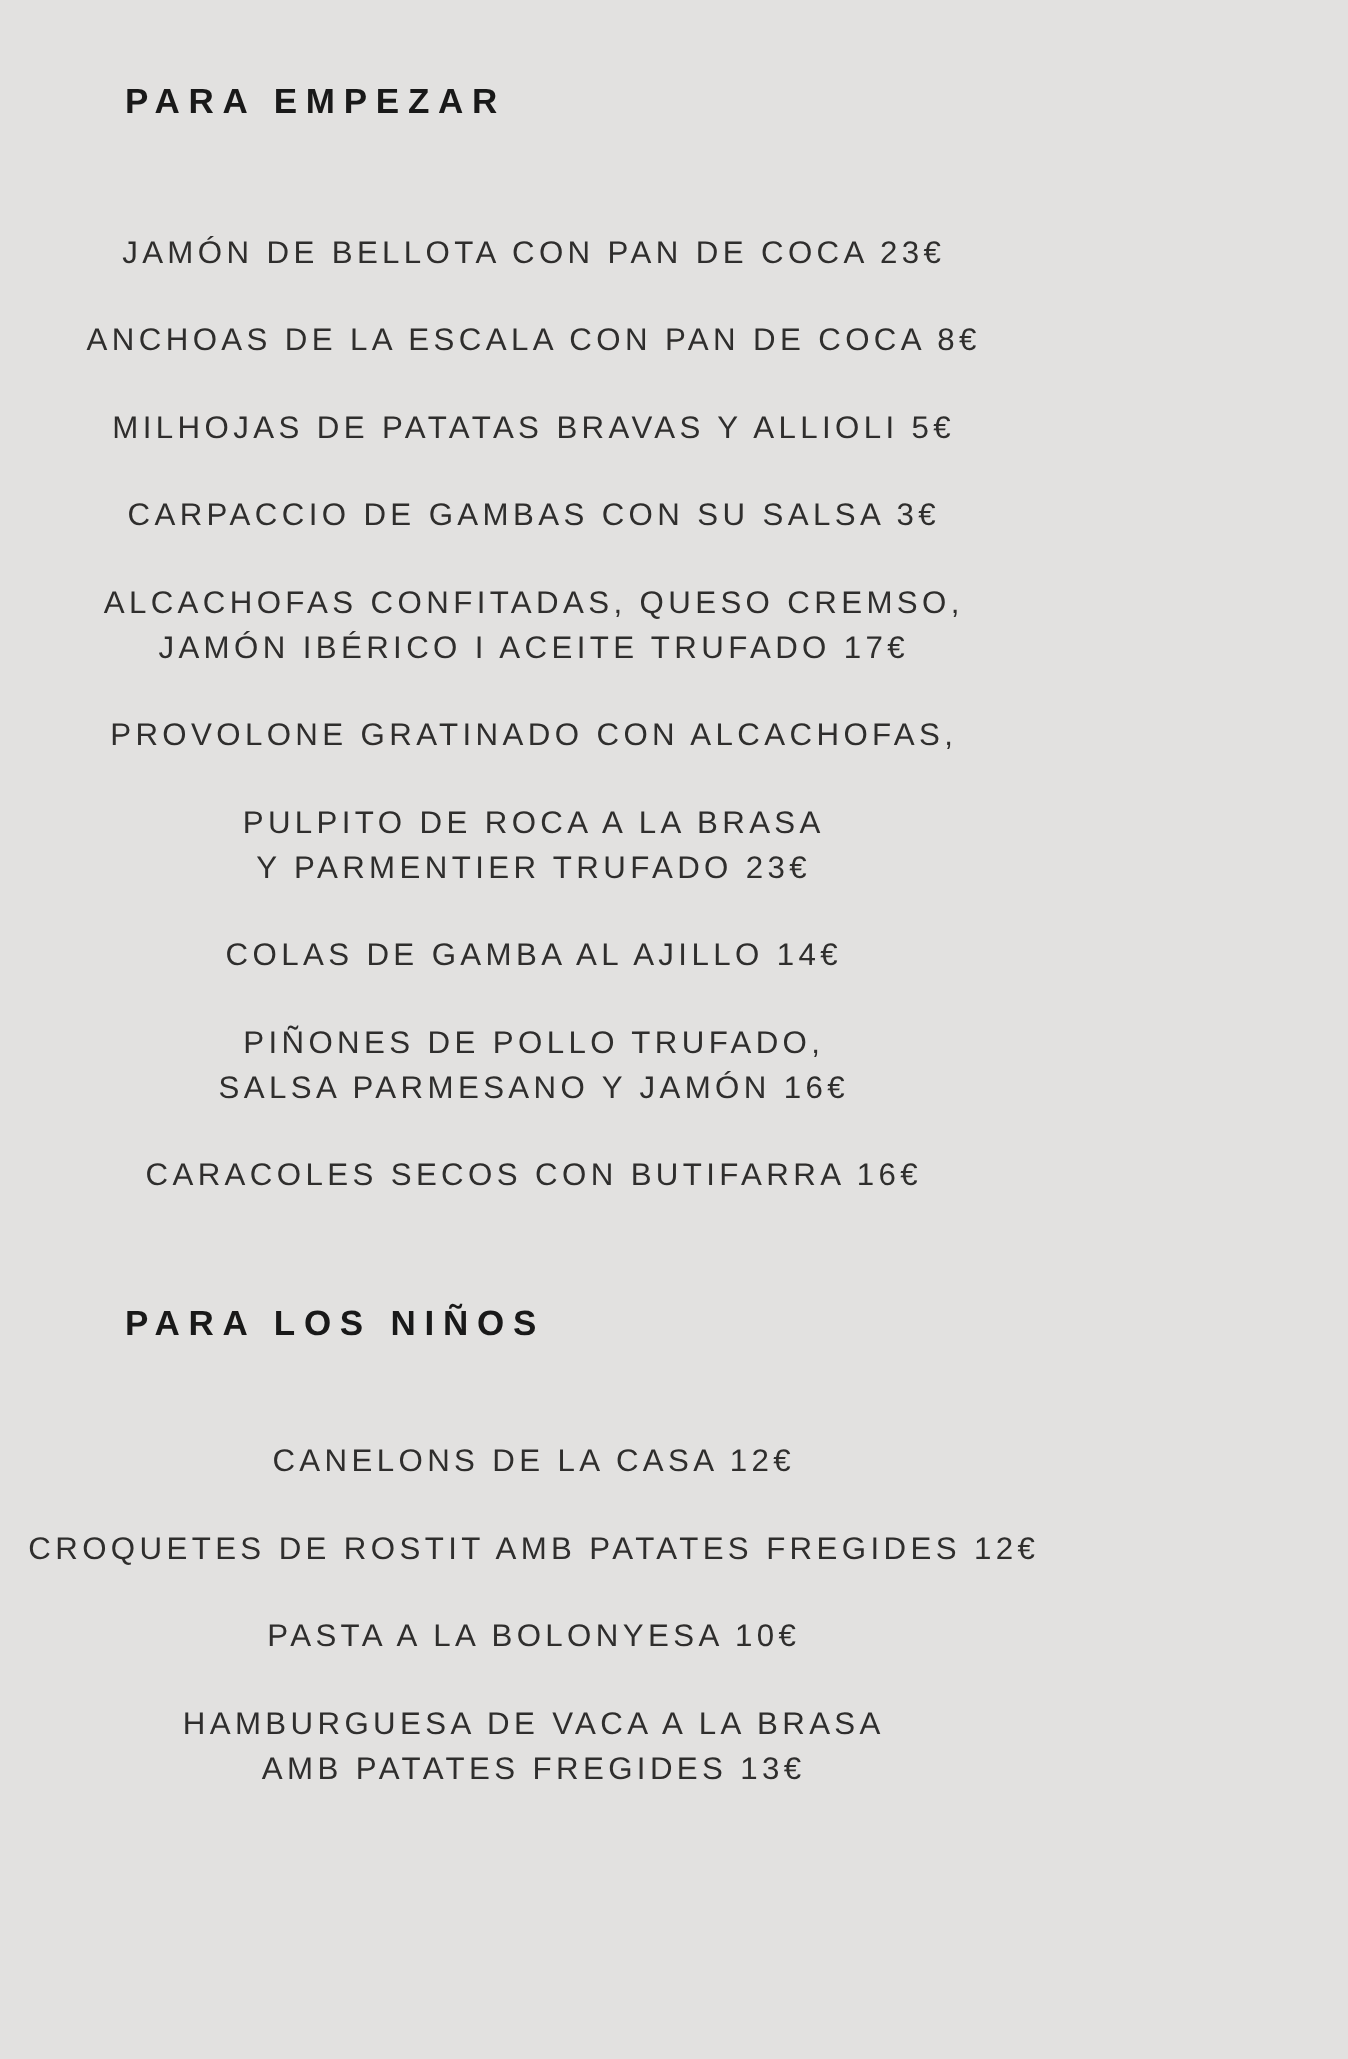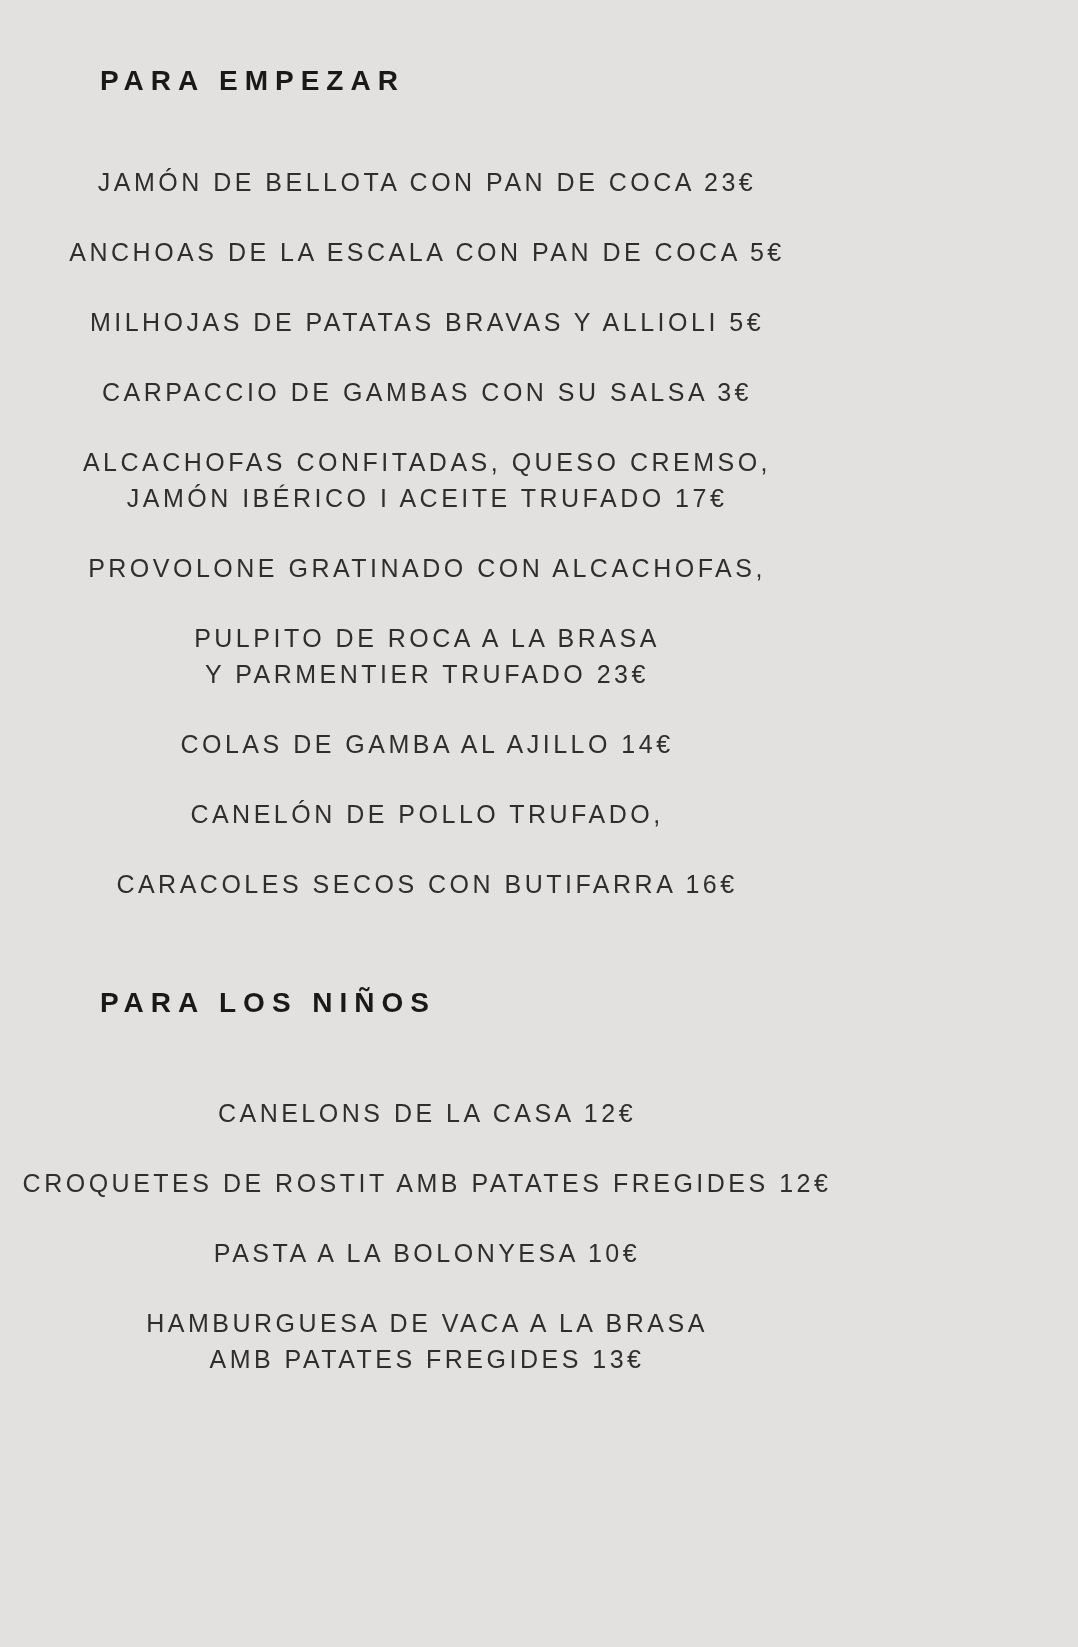--- a/index.html
+++ b/index.html
@@ -25,21 +25,21 @@
     line-height: 34px;
     font-weight: 700;
     letter-spacing: 7px;
     color: var(--heading-color);
   }
   .items {
     width: 100%;
     padding-right: 26px;
     text-align: center;
   }
-  .section-empezar .items { margin-top: 66px; }
+  .section-empezar .items { margin-top: 86px; }
   .section-ninos { margin-top: 84px; }
   .section-ninos .items { margin-top: 75px; }
   .menu-item + .menu-item { margin-top: 34px; }
   .menu-line {
     font-size: 25px;
     line-height: 36px;
     font-weight: 400;
     letter-spacing: 3.5px;
     color: var(--item-color);
   }
@@ -52,21 +52,21 @@
 
     <section class="section-empezar">
       <h1 class="section-title">PARA EMPEZAR</h1>
       <div class="items">
 
         <div class="menu-item">
           <div class="menu-line">JAMÓN DE BELLOTA CON PAN DE COCA 23€</div>
         </div>
 
         <div class="menu-item">
-          <div class="menu-line">ANCHOAS DE LA ESCALA CON PAN DE COCA 5€</div>
+          <div class="menu-line">ANCHOAS DE LA ESCALA CON PAN DE COCA 8€</div>
         </div>
 
         <div class="menu-item">
           <div class="menu-line">MILHOJAS DE PATATAS BRAVAS Y ALLIOLI 5€</div>
         </div>
 
         <div class="menu-item">
           <div class="menu-line">CARPACCIO DE GAMBAS CON SU SALSA 3€</div>
         </div>
 
@@ -82,21 +82,22 @@
         <div class="menu-item">
           <div class="menu-line">PULPITO DE ROCA A LA BRASA</div>
           <div class="menu-line">Y PARMENTIER TRUFADO 23€</div>
         </div>
 
         <div class="menu-item">
           <div class="menu-line">COLAS DE GAMBA AL AJILLO 14€</div>
         </div>
 
         <div class="menu-item">
-          <div class="menu-line">CANELÓN DE POLLO TRUFADO,</div>
+          <div class="menu-line">PIÑONES DE POLLO TRUFADO,</div>
+          <div class="menu-line">SALSA PARMESANO Y JAMÓN 16€</div>
         </div>
 
         <div class="menu-item">
           <div class="menu-line">CARACOLES SECOS CON BUTIFARRA 16€</div>
         </div>
 
       </div>
     </section>
 
     <section class="section-ninos">

